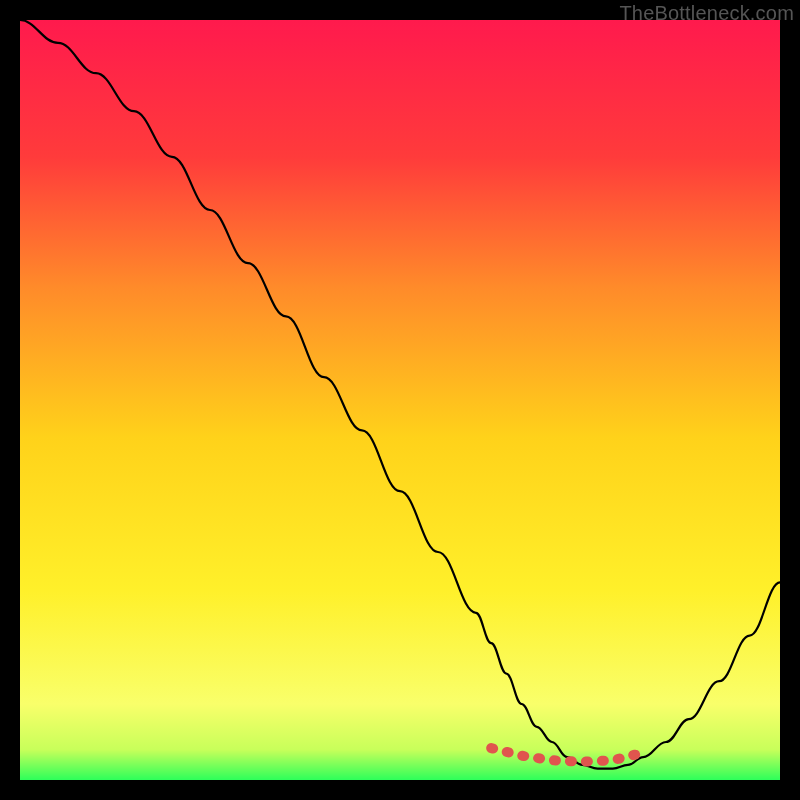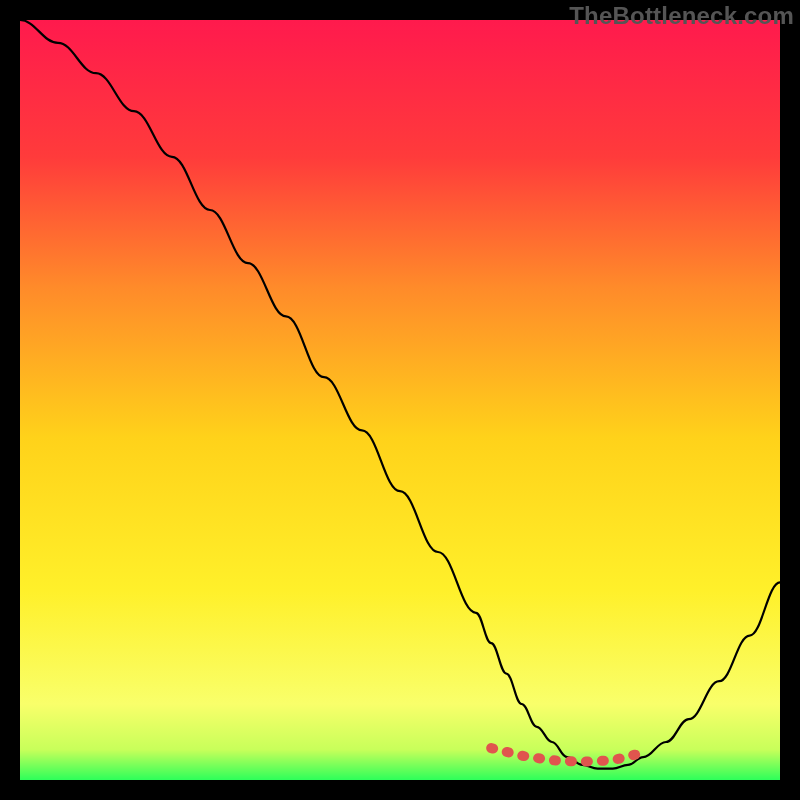--- a/index.html
+++ b/index.html
@@ -9,22 +9,22 @@
     height: 800px;
     background: #000;
     position: relative;
   }
   .watermark {
     position: absolute;
     top: 2px;
     right: 6px;
     color: #555;
     font-family: Arial, Helvetica, sans-serif;
-    font-size: 24px;
-    font-weight: 700;
+    font-size: 20px;
+    font-weight: 400;
     letter-spacing: 0.2px;
     z-index: 10;
   }
   .plot {
     position: absolute;
     left: 20px;
     top: 20px;
     width: 760px;
     height: 760px;
   }

